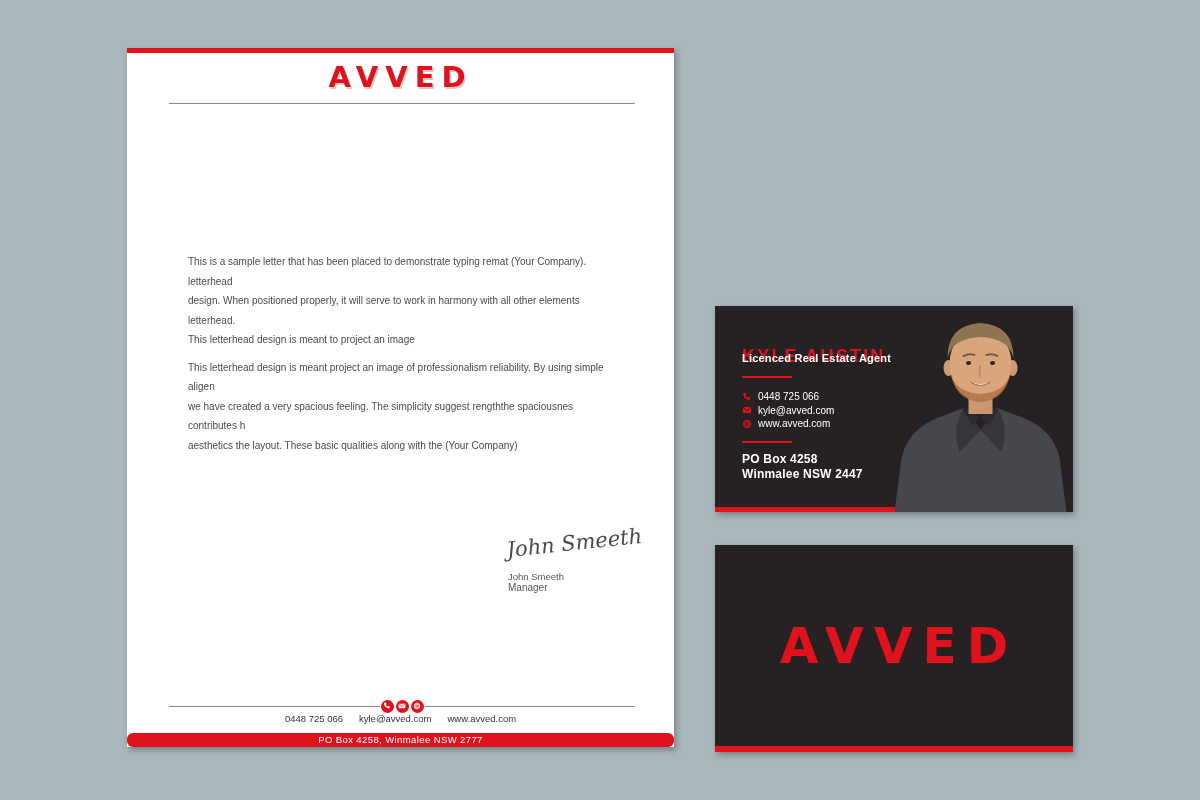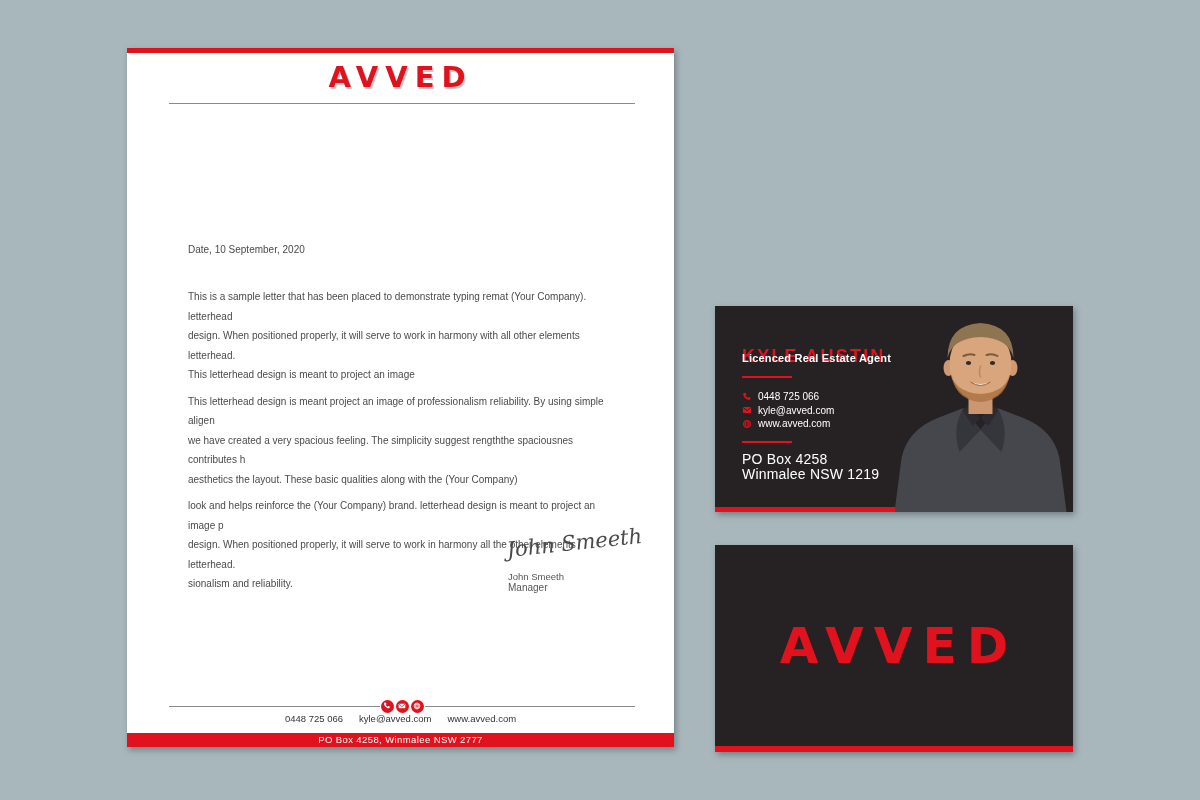--- a/index.html
+++ b/index.html
@@ -10,52 +10,52 @@
   
   .letterhead { position:absolute; left:127px; top:48px; width:547px; height:699px;
     background:#ffffff; box-shadow:2px 3px 6px rgba(55,65,70,.45); }
   .lh-topbar { position:absolute; top:0; left:0; width:100%; height:5px; background:#E0121D; }
   .lh-logo { position:absolute; top:12px; left:0; width:100%; text-align:center;
     font-family:"DejaVu Sans", sans-serif; font-weight:800; font-size:29px; letter-spacing:7px;
     color:#E0121D; text-shadow:1.5px 1.5px 0 rgba(110,110,110,.35); }
   .lh-rule { position:absolute; top:55px; left:42px; width:466px; border-top:1px solid #8a8a8a; }
   .lh-letter { position:absolute; left:61px; top:196px; width:436px; color:#4A4A4A; font-size:10px; }
   .lh-date { margin:0 0 32px 0; }
-  .lh-para { margin:0 0 7px 0; line-height:19.5px; white-space:pre-line; }
+  .lh-para { margin:8px 0 7px 0; line-height:19.5px; white-space:pre-line; }
   .sig-block { position:absolute; left:381px; top:490px; width:170px; color:#4f4f4f; }
   .sig-script { font-family:"DejaVu Serif", serif; font-style:italic; font-size:21px;
     color:#4a4a4a; transform:rotate(-6deg); transform-origin:left bottom; white-space:nowrap; }
   .sig-name { font-size:9.5px; margin-top:9px; color:#555; }
   .sig-role { font-size:10px; color:#555; }
   .lh-footerline { position:absolute; left:42px; top:651px; width:466px; height:14px;
     display:flex; align-items:center; }
   .lh-footerline .seg { flex:1; border-top:1px solid #8a8a8a; height:0; }
   .circle-icon { width:13px; height:13px; border-radius:50%; background:#E0121D; color:#ffffff;
     display:flex; align-items:center; justify-content:center; margin:0 1px; flex:0 0 auto; }
   .circle-icon svg { width:8px; height:8px; display:block; }
   .lh-contacts { position:absolute; left:0; top:665px; width:100%; display:flex;
     justify-content:center; gap:16px; font-size:9.5px; color:#333333; }
   .lh-redbar { position:absolute; left:0; bottom:0; width:100%; height:14px; background:#E0121D;
-    color:#ffffff; font-size:9.5px; letter-spacing:.4px; text-align:center; line-height:14px; }
+    color:#ffffff; font-size:9.5px; letter-spacing:.4px; text-align:center; line-height:14px;border-radius:6px; }
 
   
   .card-front { position:absolute; left:715px; top:306px; width:358px; height:206px;
     background:#262122; box-shadow:2px 3px 6px rgba(55,65,70,.45); overflow:hidden; }
   .cf-name { position:absolute; left:27px; top:40px; color:#E0121D; font-weight:800;
     font-size:18px; letter-spacing:2.2px; white-space:nowrap; }
   .cf-title { position:absolute; left:27px; top:46px; color:#ffffff; font-weight:700;
     font-size:11px; letter-spacing:.2px; white-space:nowrap; }
   .cf-rule1 { position:absolute; left:27px; top:70px; width:50px; height:2px; background:#E0121D; }
   .cf-contacts { position:absolute; left:27px; top:84px; color:#ffffff; font-size:10px; }
   .cf-row { display:flex; align-items:center; height:13.5px; gap:6px; }
   .cf-row .ci { width:10px; height:10px; color:#E0121D; display:flex; align-items:center; }
   .cf-row .ci svg { width:10px; height:10px; display:block; }
   .cf-rule2 { position:absolute; left:27px; top:135px; width:50px; height:2px; background:#E0121D; }
-  .cf-address { position:absolute; left:27px; top:146px; color:#ffffff; font-size:14px;
-    line-height:15px; letter-spacing:.2px; }
+  .cf-address { position:absolute; left:27px; top:146px; color:#ffffff; font-size:12px;
+    line-height:15px; letter-spacing:.2px;font-weight:bold; }
   .cf-redbar { position:absolute; left:0; bottom:0; width:180px; height:5px; background:#E0121D; }
   .cf-photo { position:absolute; right:0; bottom:0; width:185px; height:200px; }
 
   
   .card-back { position:absolute; left:715px; top:545px; width:358px; height:207px;
     background:#262122; box-shadow:2px 3px 6px rgba(55,65,70,.45);
     display:flex; align-items:center; justify-content:center; }
   .cb-logo { font-family:"DejaVu Sans", sans-serif; font-weight:800; font-size:50px;
     letter-spacing:10px; color:#E0121D; margin-right:-10px; margin-top:-6px; }
   .cb-redbar { position:absolute; left:0; bottom:0; width:100%; height:6px; background:#E0121D; }
@@ -64,30 +64,26 @@
 <body>
 
 <div class="canvas">
 
   <div class="letterhead">
     <div class="lh-topbar"></div>
     <div class="lh-logo">AVVED</div>
     <div class="lh-rule"></div>
 
     <div class="lh-letter">
-      <p class="lh-date">Date, 10 September, 2020</p>
       <p class="lh-para">This is a sample letter that has been placed to demonstrate typing remat (Your Company). letterhead
 design. When positioned properly, it will serve to work in harmony with all other elements letterhead.
 This letterhead design is meant to project an image</p>
       <p class="lh-para">This letterhead design is meant project an image of professionalism reliability. By using simple aligen
 we have created a very spacious feeling. The simplicity suggest  rengththe spaciousnes contributes h
 aesthetics the layout. These basic qualities along with the (Your Company)</p>
-      <p class="lh-para">look and helps reinforce the (Your Company) brand. letterhead design is meant to project an image p
-design. When positioned properly, it will serve to work in harmony all the other elements letterhead.
-sionalism and reliability.</p>
     </div>
 
     <div class="sig-block">
       <div class="sig-script">John Smeeth</div>
       <div class="sig-name">John Smeeth</div>
       <div class="sig-role">Manager</div>
     </div>
 
     <div class="lh-footerline">
       <div class="seg"></div>
@@ -152,21 +148,21 @@
               <path d="M1.6 6h8.8M2.2 3.7h7.6M2.2 8.3h7.6" stroke-width=".9"></path>
             </svg>
         </span>
         <span>www.avved.com</span>
       </div>
     </div>
 
     <div class="cf-rule2"></div>
     <div class="cf-address">
       <div>PO Box 4258</div>
-      <div>Winmalee NSW 1219</div>
+      <div>Winmalee NSW 2447</div>
     </div>
 
     <svg class="cf-photo" viewBox="0 0 180 200" aria-hidden="true">
 
       <path d="M72 98 L90 116 L108 98 L112 200 L68 200 Z" fill="#26262a"></path>
 
       <path d="M4 200 L11 146 Q17 118 47 106 L73 96 L90 118 L107 96 L133 106 Q163 118 169 146 L176 200 Z" fill="#45474d"></path>
 
       <path d="M73 96 L90 118 L69 140 Q61 116 73 96 Z" fill="#34363b"></path>
       <path d="M107 96 L90 118 L111 140 Q119 116 107 96 Z" fill="#34363b"></path>

